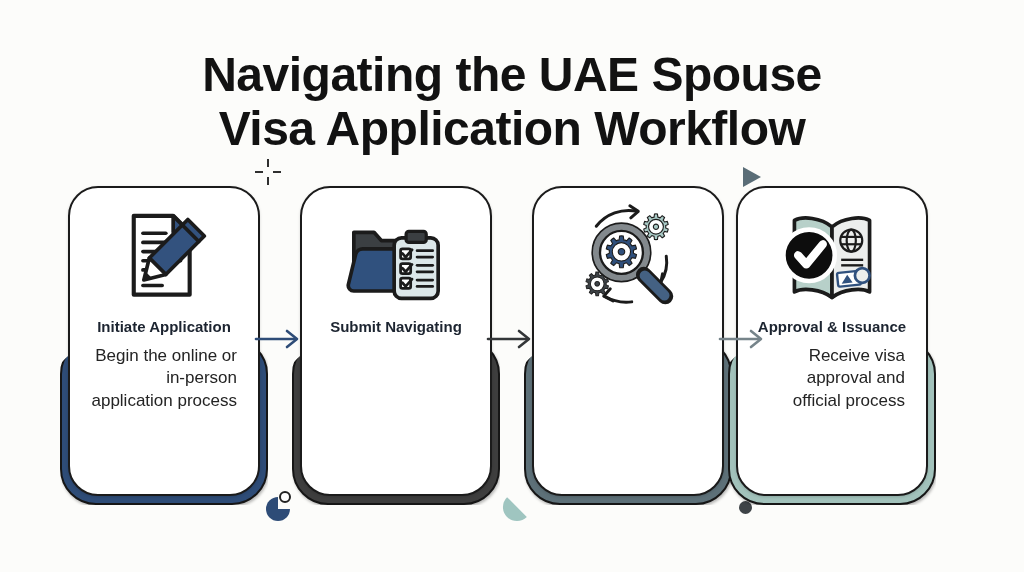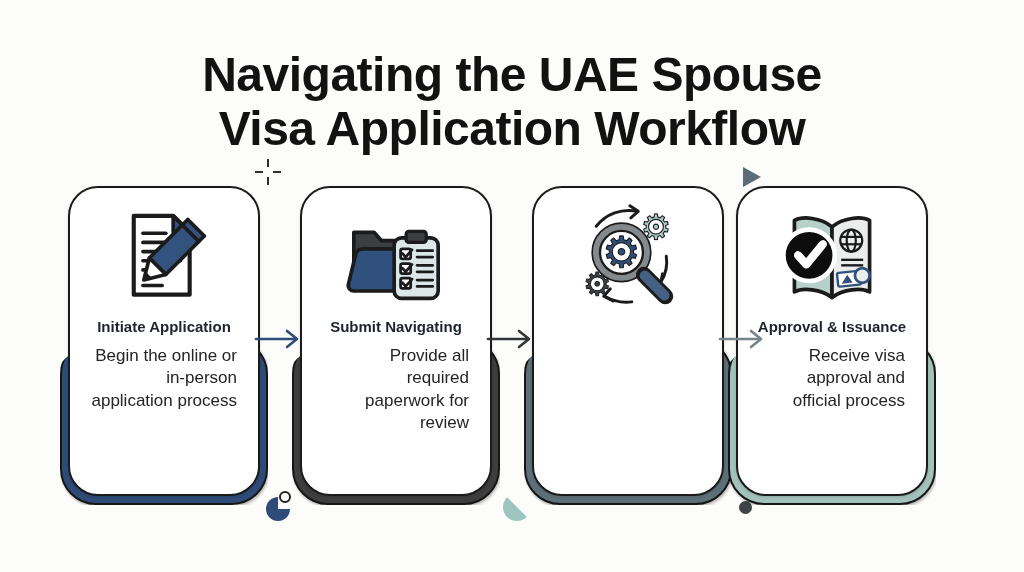--- a/index.html
+++ b/index.html
@@ -173,21 +173,20 @@
             <g>
               <rect x="65" y="82" width="11" height="11" rx="2" fill="#fff" stroke="#1b1b1b" stroke-width="3"></rect>
               <path d="M67 87 l3.5 4 l7 -8" fill="none" stroke="#1b1b1b" stroke-width="3"></path>
               <line x1="83" y1="84" x2="100" y2="84" stroke="#1b1b1b" stroke-width="3"></line>
               <line x1="83" y1="91" x2="100" y2="91" stroke="#1b1b1b" stroke-width="3"></line>
             </g>
           </g>
         </svg>
       </div>
       <div class="step-heading">Submit Navigating</div>
-      <div class="step-desc">Provide all required paperwork for review</div>
     </div>
   </div>
 
   <div class="card card-3" style="--accent: #5d7078;">
     <div class="band"></div>
     <div class="face">
       <div class="icon-wrap">
         <svg width="112" height="112" viewBox="0 0 120 120">
           <g fill="none" stroke="#1b1b1b" stroke-width="3.2" stroke-linecap="round" stroke-linejoin="round">
             <path d="M26 26 A 44 44 0 0 1 70 10"></path>

